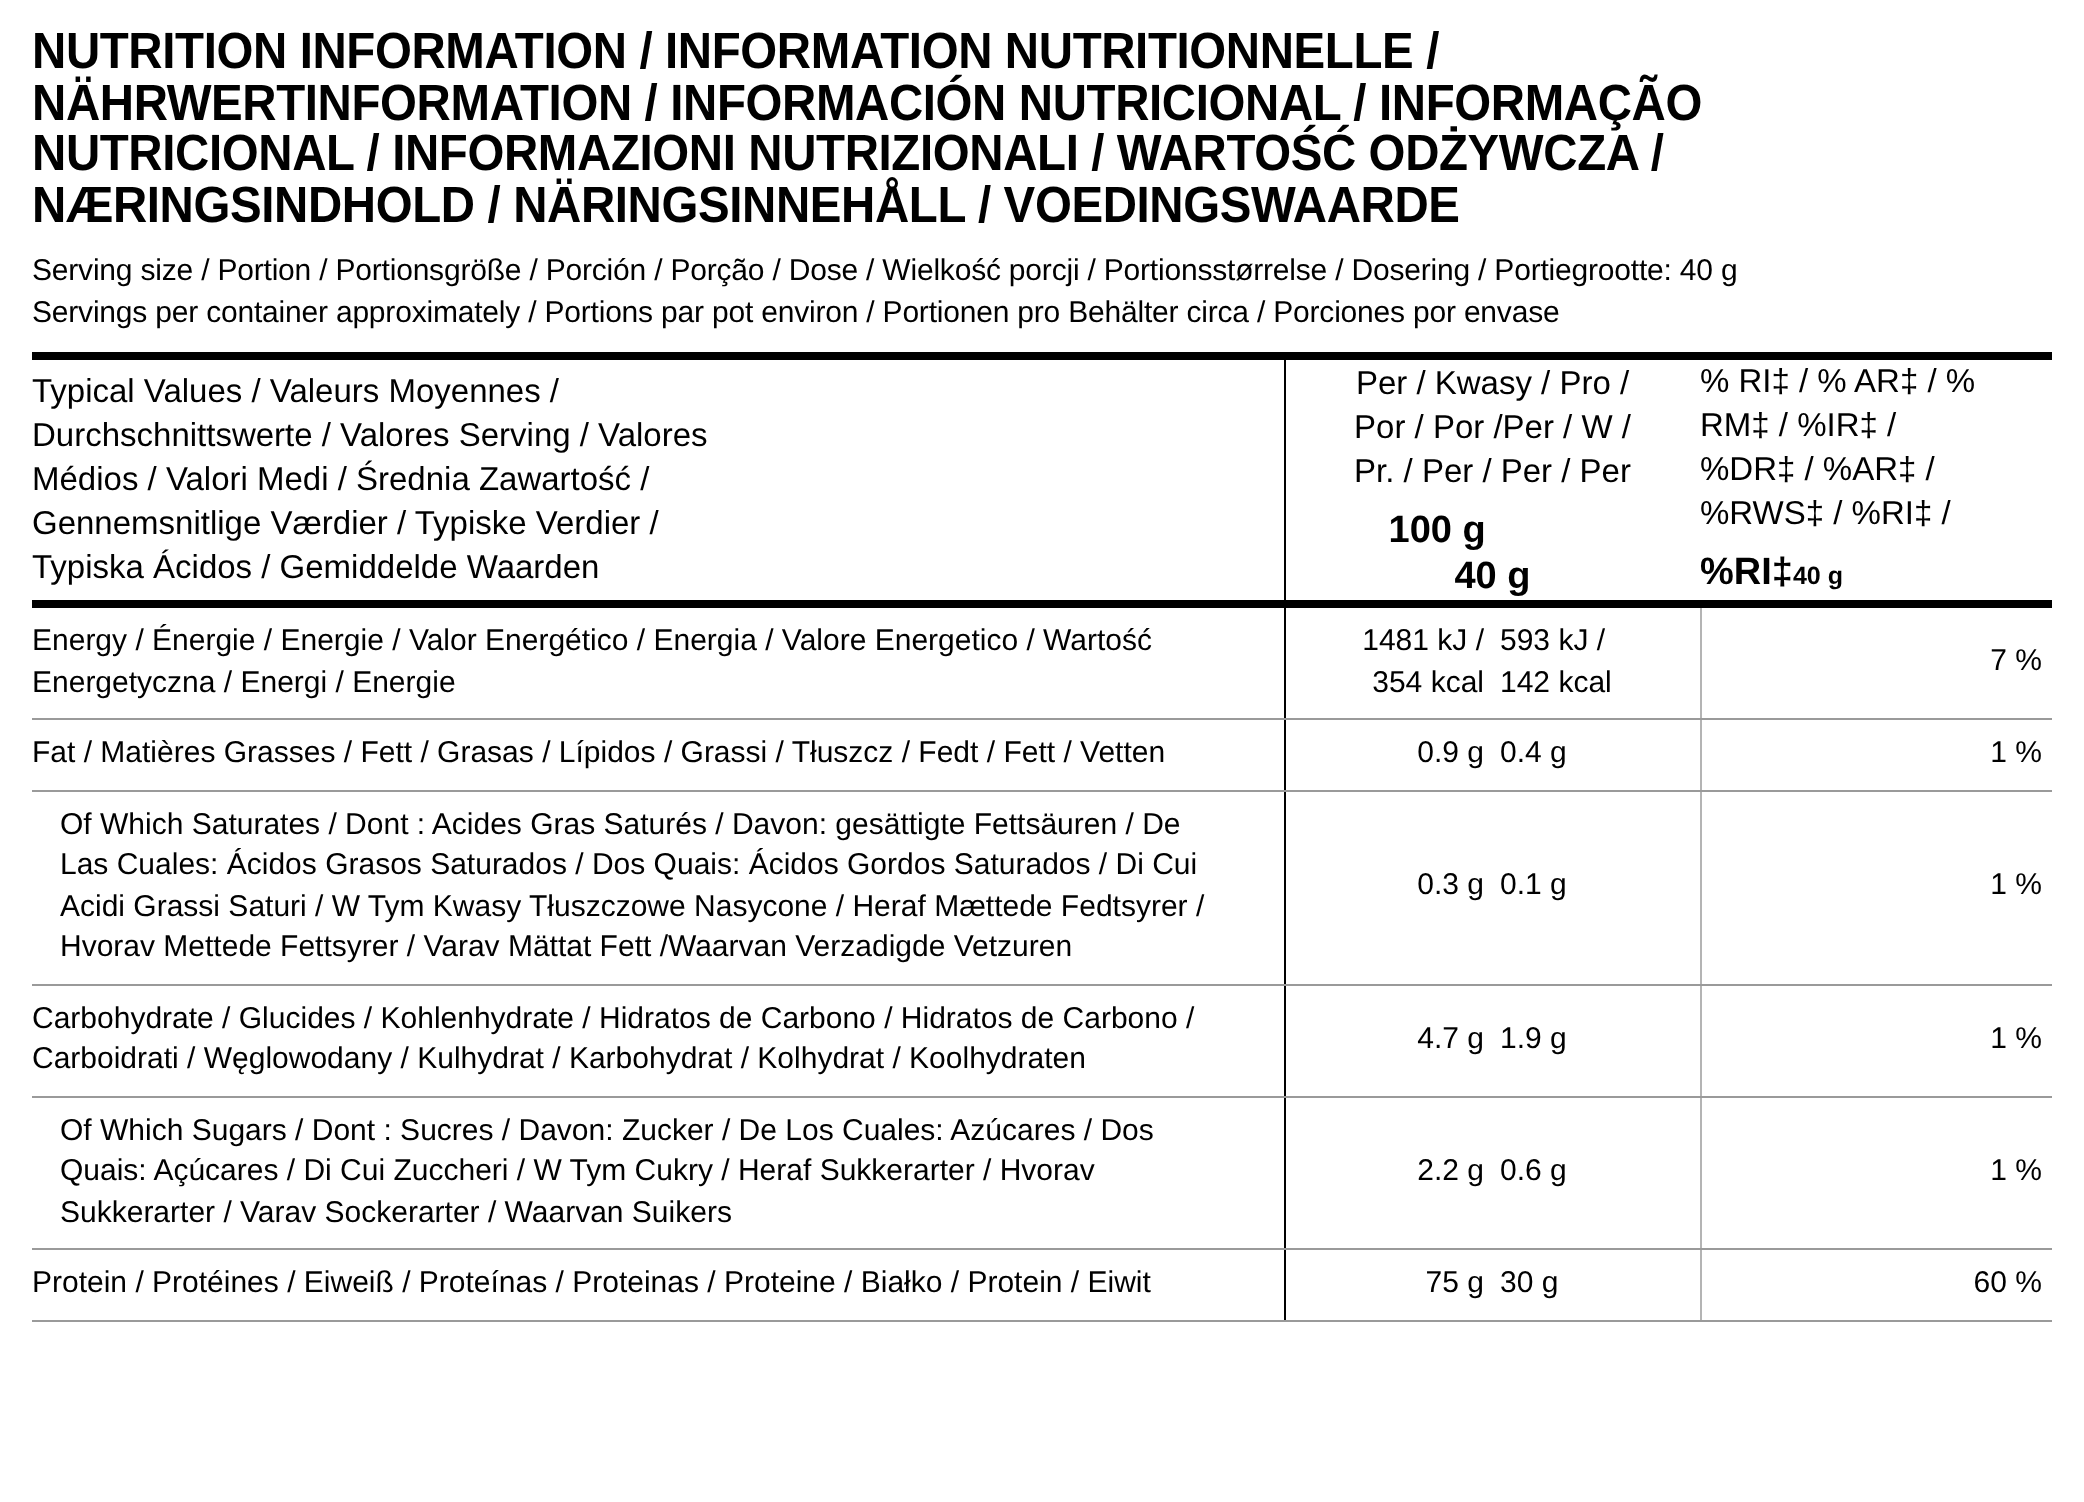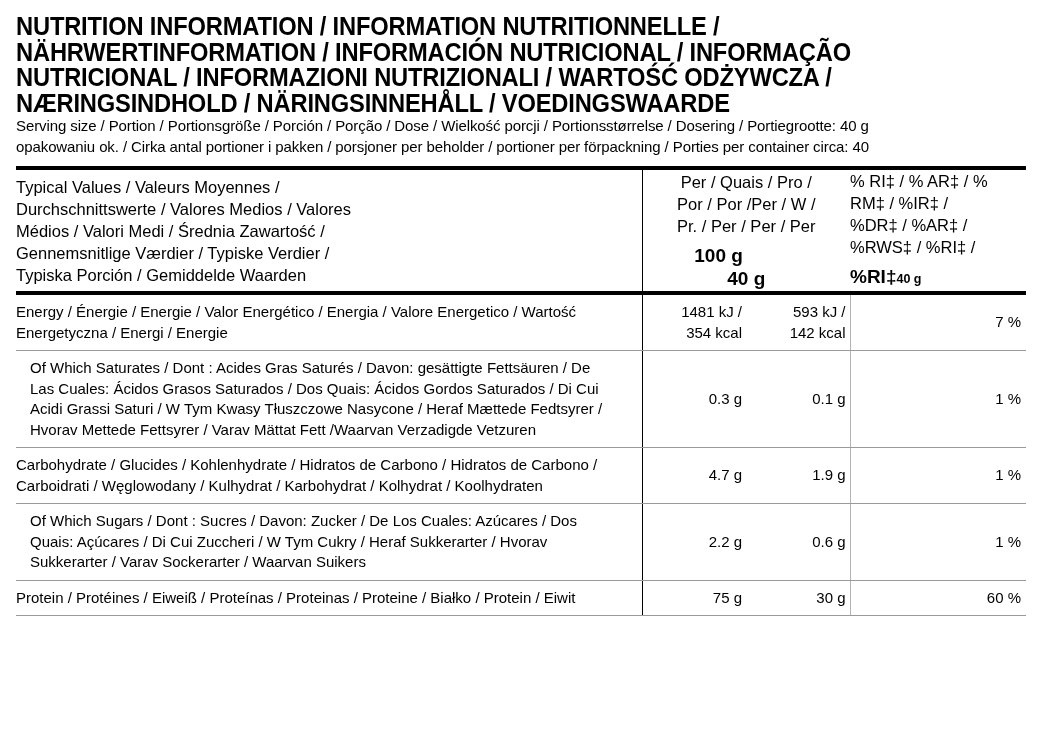--- a/index.html
+++ b/index.html
@@ -31,20 +31,21 @@
     font-size: 25.5px;
     line-height: 25.5px;
     letter-spacing: -0.2px;
     transform: scaleX(0.93);
     transform-origin: left center;
     white-space: nowrap;
   }
 
   
   .serving-block {
+    margin-top: 10px;
     font-size: 15px;
     line-height: 20.5px;
     letter-spacing: -0.1px;
   }
   .serving-line { white-space: nowrap; }
 
   
   .nutri-table {
     margin-top: 9px;
     width: 1010px;
@@ -101,21 +102,21 @@
     line-height: 20.5px;
     padding: 7px 0 7px 0;
   }
   .body-row > td.v-100 {
     border-left: 1.5px solid #000;
     text-align: right;
     padding-left: 4px;
     padding-right: 4px;
   }
   .body-row > td.v-40 {
-    text-align: right;
+    text-align: left;
     padding-left: 4px;
     padding-right: 4px;
   }
   .body-row > td.v-ri {
     border-left: 1.2px solid #b4b4b4;
     text-align: right;
     padding-right: 5px;
   }
   .desc { padding-right: 12px; }
   .desc.indent { padding-left: 14px; }
@@ -127,41 +128,41 @@
 
   <div class="title-block">
     <div class="title-line">NUTRITION INFORMATION / INFORMATION  NUTRITIONNELLE /</div>
     <div class="title-line">NÄHRWERTINFORMATION / INFORMACIÓN NUTRICIONAL / INFORMAÇÃO</div>
     <div class="title-line">NUTRICIONAL / INFORMAZIONI NUTRIZIONALI / WARTOŚĆ ODŻYWCZA /</div>
     <div class="title-line">NÆRINGSINDHOLD / NÄRINGSINNEHÅLL / VOEDINGSWAARDE</div>
   </div>
 
   <div class="serving-block">
     <div class="serving-line">Serving size / Portion / Portionsgröße / Porción / Porção / Dose / Wielkość porcji / Portionsstørrelse / Dosering / Portiegrootte: 40 g</div>
-    <div class="serving-line">opakowaniu ok. / Cirka antal portioner i pakken / porsjoner per beholder / portioner per förpackning / Porties per container circa: 40</div>
+    <div class="serving-line">Servings per container approximately / Portions par pot environ / Portionen pro Behälter circa / Porciones por envase</div>
   </div>
 
   <table class="nutri-table">
     <colgroup>
       <col class="c-desc">
         <col class="c-100">
         <col class="c-40">
         <col class="c-ri">
     </colgroup>
     <thead>
       <tr class="hdr-row">
         <th class="hdr-desc">
           <div>Typical Values / Valeurs Moyennes /</div>
-          <div>Durchschnittswerte / Valores Medios / Valores</div>
+          <div>Durchschnittswerte / Valores Serving / Valores</div>
           <div>Médios / Valori Medi / Średnia Zawartość /</div>
           <div>Gennemsnitlige Værdier / Typiske Verdier /</div>
-          <div>Typiska Porción / Gemiddelde Waarden</div>
+          <div>Typiska Ácidos / Gemiddelde Waarden</div>
         </th>
         <th class="hdr-mid" colspan="2">
-          <div>Per / Quais / Pro /</div>
+          <div>Per / Kwasy / Pro /</div>
           <div>Por / Por /Per / W /</div>
           <div>Pr. / Per / Per / Per</div>
           <div class="hdr-sub">
             <span class="hdr-unit-100">100 g</span><span class="hdr-unit-40">40 g</span>
           </div>
         </th>
         <th class="hdr-ri">
           <div>% RI‡ / % AR‡ / %</div>
           <div>RM‡ / %IR‡ /</div>
           <div>%DR‡ / %AR‡ /</div>
@@ -180,20 +181,32 @@
             <div>1481 kJ /</div>
             <div>354 kcal</div>
           </td>
           <td class="v-40">
             <div>593 kJ /</div>
             <div>142 kcal</div>
           </td>
           <td class="v-ri">7 %</td>
         </tr>
         <tr class="body-row">
+          <td class="desc">
+            <div>Fat / Matières Grasses / Fett / Grasas / Lípidos / Grassi / Tłuszcz / Fedt / Fett  / Vetten</div>
+          </td>
+          <td class="v-100">
+            <div>0.9 g</div>
+          </td>
+          <td class="v-40">
+            <div>0.4 g</div>
+          </td>
+          <td class="v-ri">1 %</td>
+        </tr>
+        <tr class="body-row">
           <td class="desc indent">
             <div>Of Which Saturates / Dont : Acides Gras Saturés /  Davon: gesättigte Fettsäuren / De</div>
             <div>Las Cuales: Ácidos Grasos Saturados / Dos Quais: Ácidos Gordos Saturados / Di Cui</div>
             <div>Acidi Grassi Saturi / W Tym Kwasy Tłuszczowe Nasycone / Heraf Mættede Fedtsyrer /</div>
             <div>Hvorav Mettede Fettsyrer / Varav Mättat Fett /Waarvan Verzadigde Vetzuren</div>
           </td>
           <td class="v-100">
             <div>0.3 g</div>
           </td>
           <td class="v-40">

